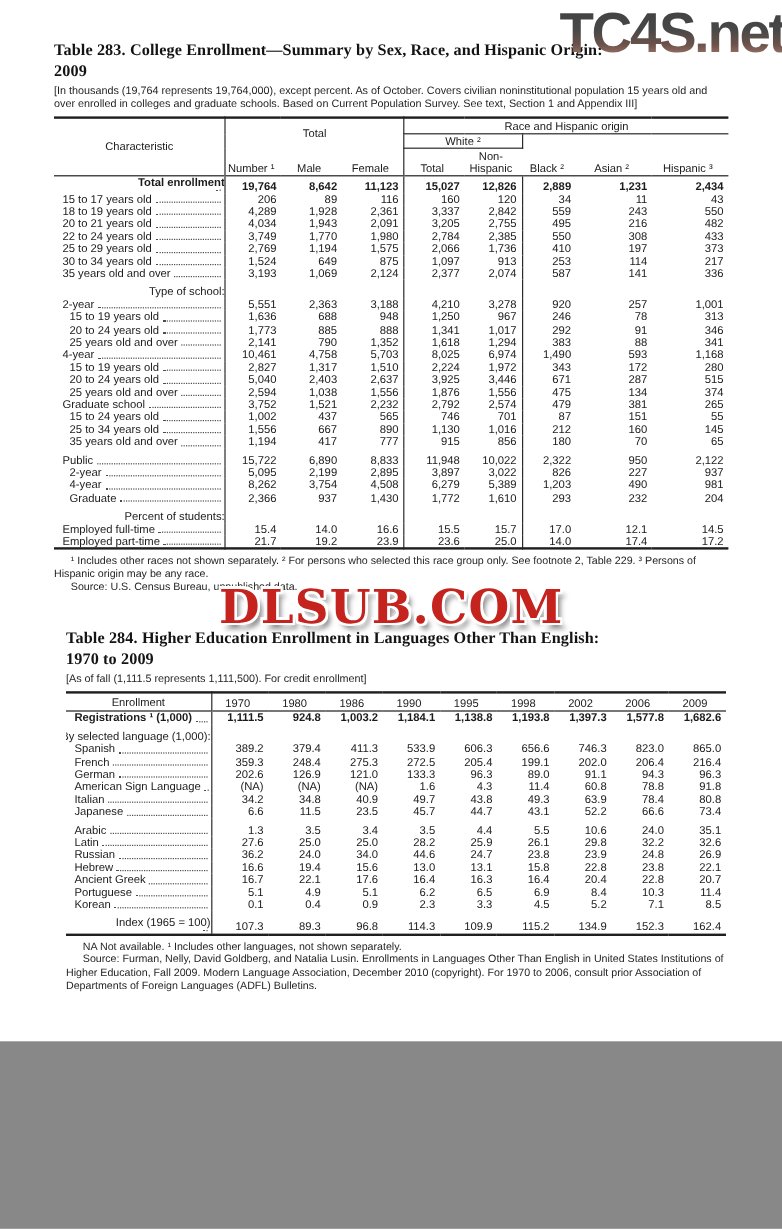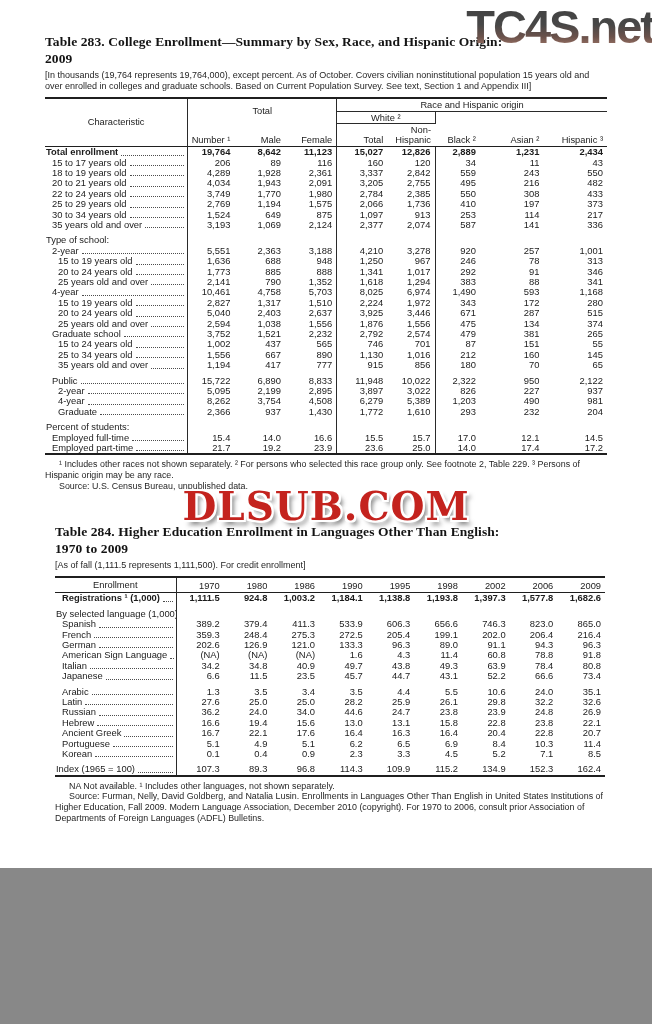--- a/index.html
+++ b/index.html
@@ -8,36 +8,36 @@
   
   .block283{position:absolute;left:45px;top:34px;width:562px;}
   .block284{position:absolute;left:55px;top:524px;width:550px;}
   .tbl-title{font-family:"Liberation Serif",serif;font-weight:bold;font-size:13.5px;
              line-height:16.5px;color:#141414;letter-spacing:.1px;}
   .tbl-note{font-size:9px;line-height:10.8px;margin-top:3px;color:#1f1f1f;}
   
   table{width:100%;border-collapse:collapse;table-layout:fixed;margin-top:5px;
         border-top:2px solid #1f1f1f;border-bottom:2px solid #1f1f1f;}
   th{font-weight:normal;font-size:9.3px;line-height:10px;padding:0 4px 1px 0;
-     vertical-align:bottom;text-align:right;color:#1b1b1b;}
+     vertical-align:bottom;color:#1b1b1b;}
   th.c{text-align:center;vertical-align:middle;padding:0;}
   th.char{border-right:1px solid #2a2a2a;}
   .sepL{border-left:1px solid #2a2a2a;}
   .sepR{border-right:1px solid #2a2a2a;}
   .bb{border-bottom:1px solid #2a2a2a;margin-top:18px;}
   tr.r1{height:14px;}tr.r2{height:12px;}tr.r3{height:23px;}
   thead.single tr{height:16px;}
   tbody tr:first-child td{border-top:1.5px solid #1f1f1f;}
   td{padding:0;font-size:9.4px;line-height:10.4px;vertical-align:bottom;}
   td.val{text-align:right;padding-right:4px;white-space:nowrap;}
   td.sep{border-left:1px solid #2a2a2a;}
   td.lbl{border-right:1px solid #2a2a2a;overflow:hidden;}
   td.lbl .lblwrap{display:flex;align-items:flex-end;}
   td.lbl .t{white-space:nowrap;}
-  .ind0 .lblwrap{padding-left:1px;}
+  .ind0 .lblwrap{padding-left:1px;flex-direction:column;}
   .ind1 .lblwrap{padding-left:7px;}
   .ind2 .lblwrap{padding-left:13px;}
   .dots{flex:1 1 auto;min-width:4px;border-bottom:1.5px dotted #4c4c4c;margin:0 3px 2px 3px;}
   .b{font-weight:bold;}
   tr.gap td{padding-top:5px;}
   tbody tr td:first-child{height:10.4px;}
   
   .fns{margin-top:4px;}
   .fns p{margin:0;font-size:8.9px;line-height:10.6px;text-indent:14px;color:#1f1f1f;}
   

